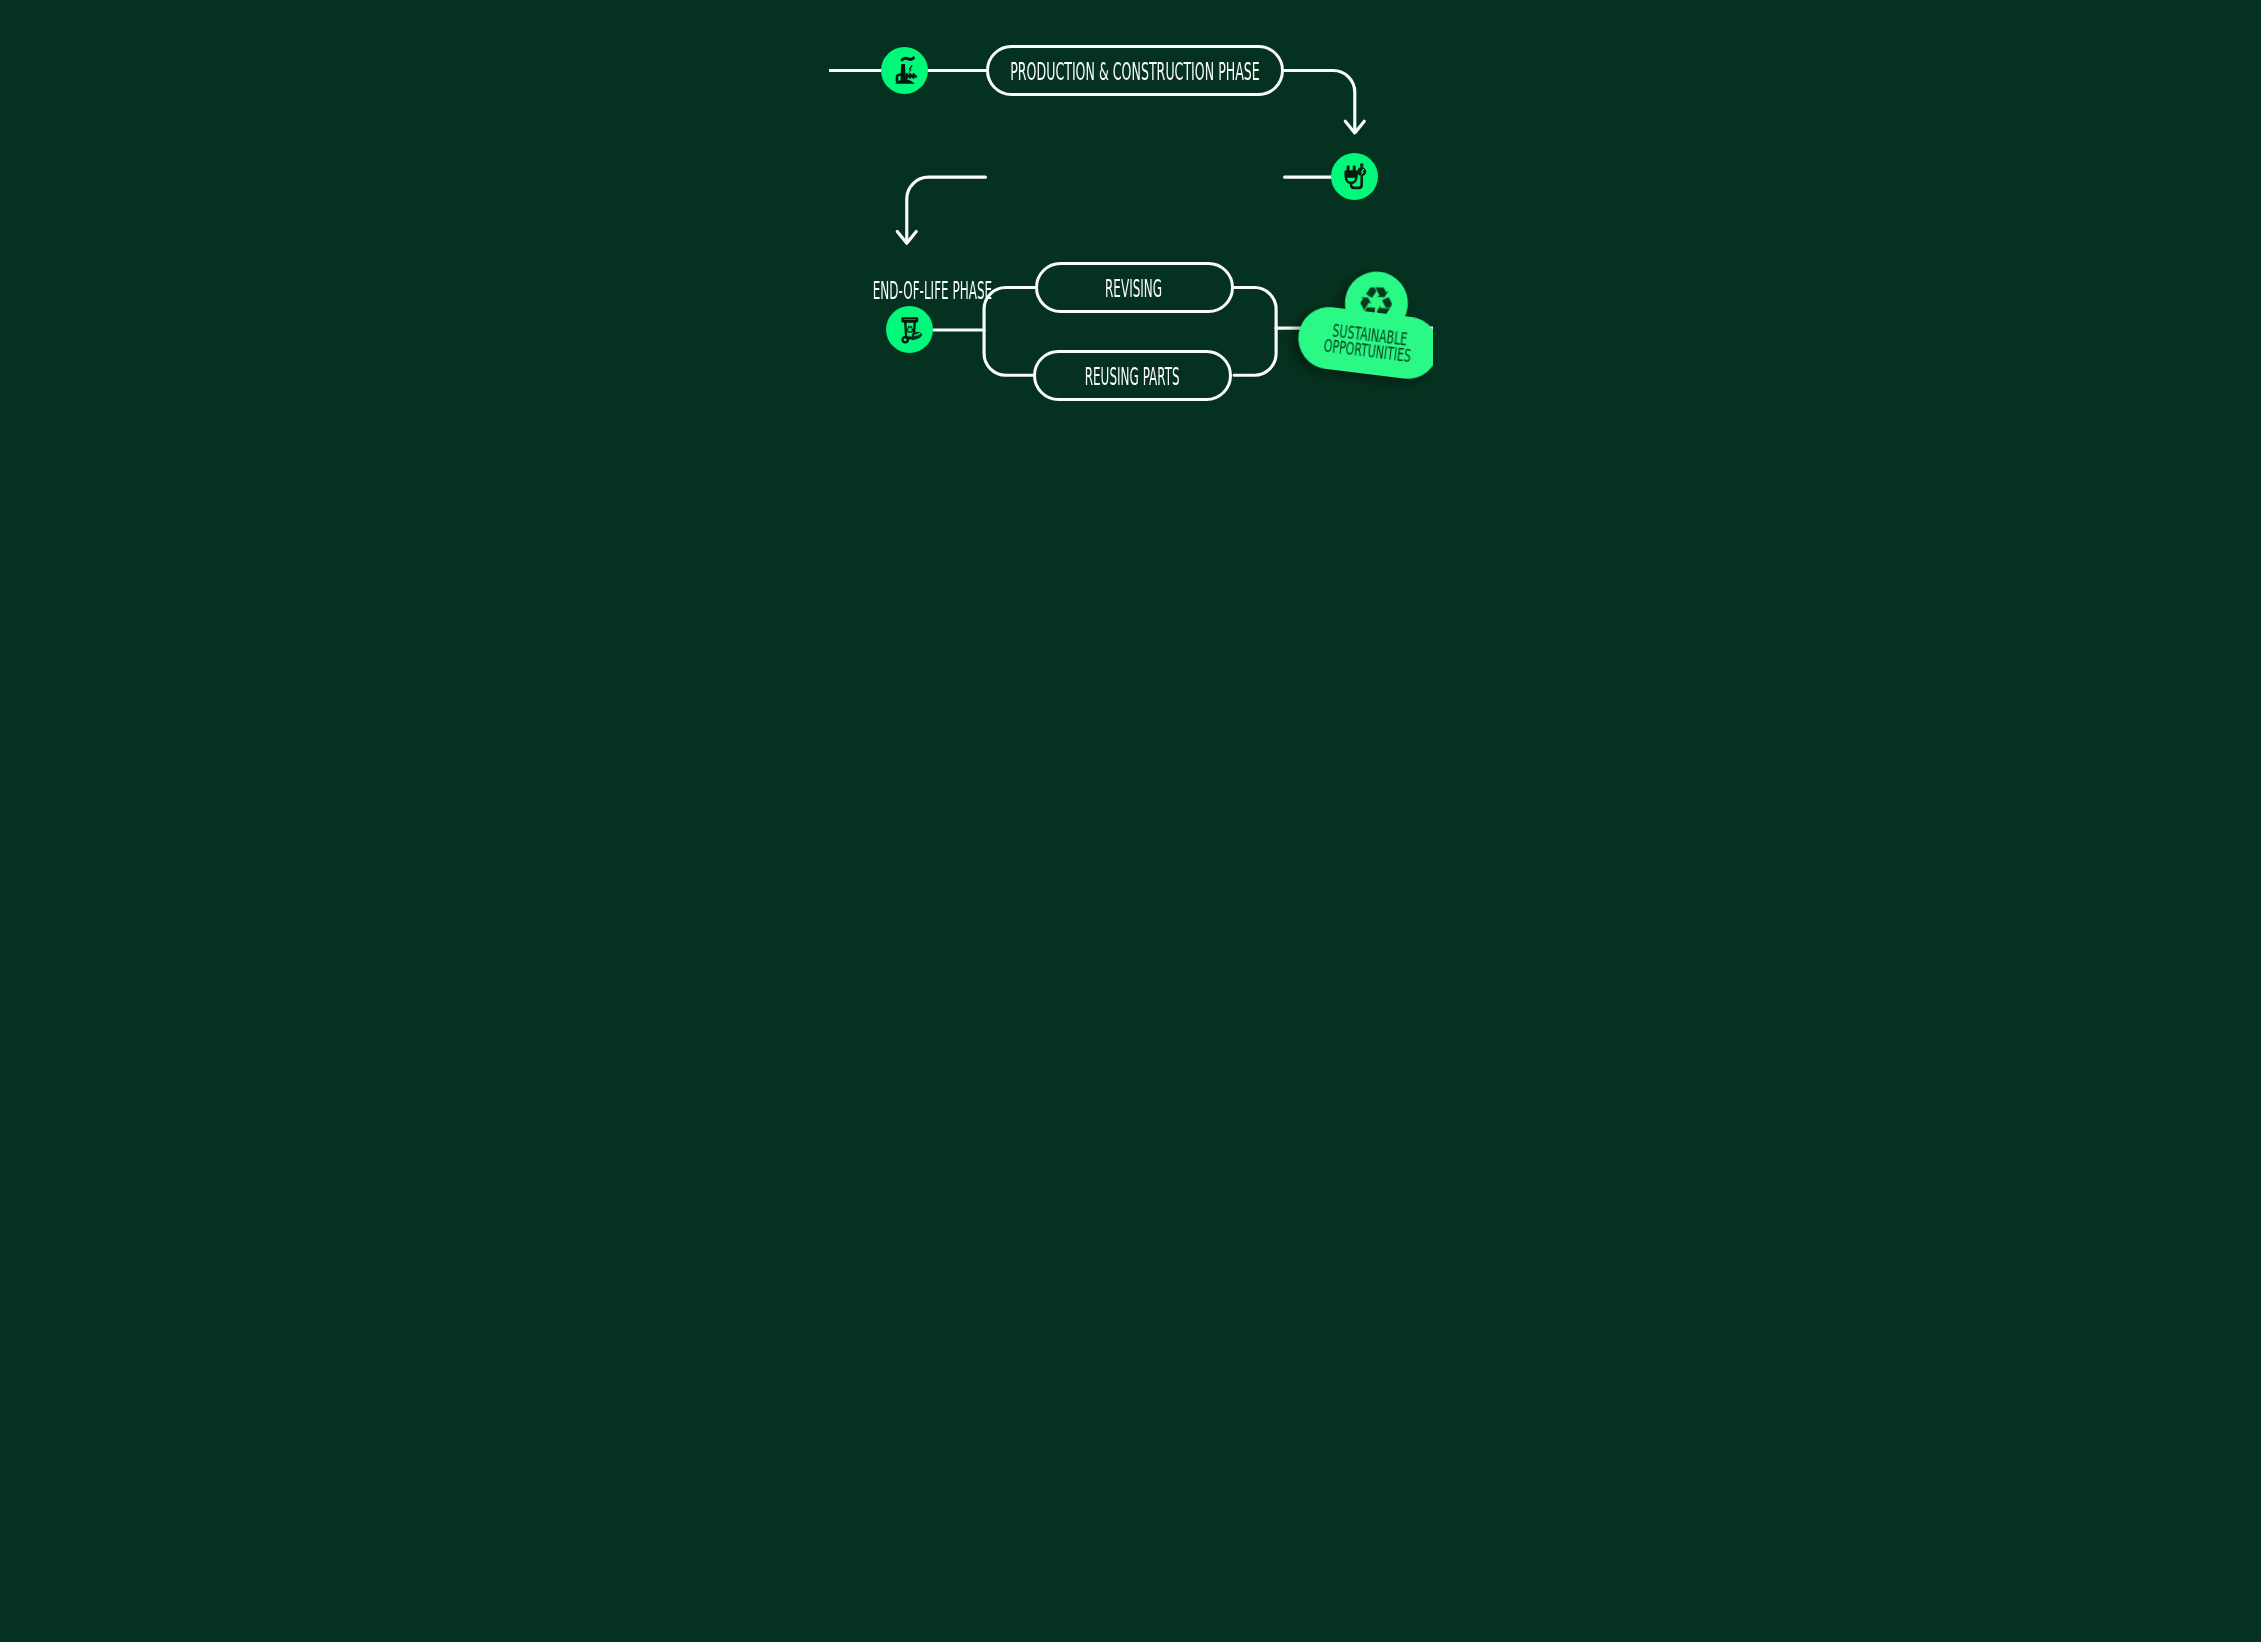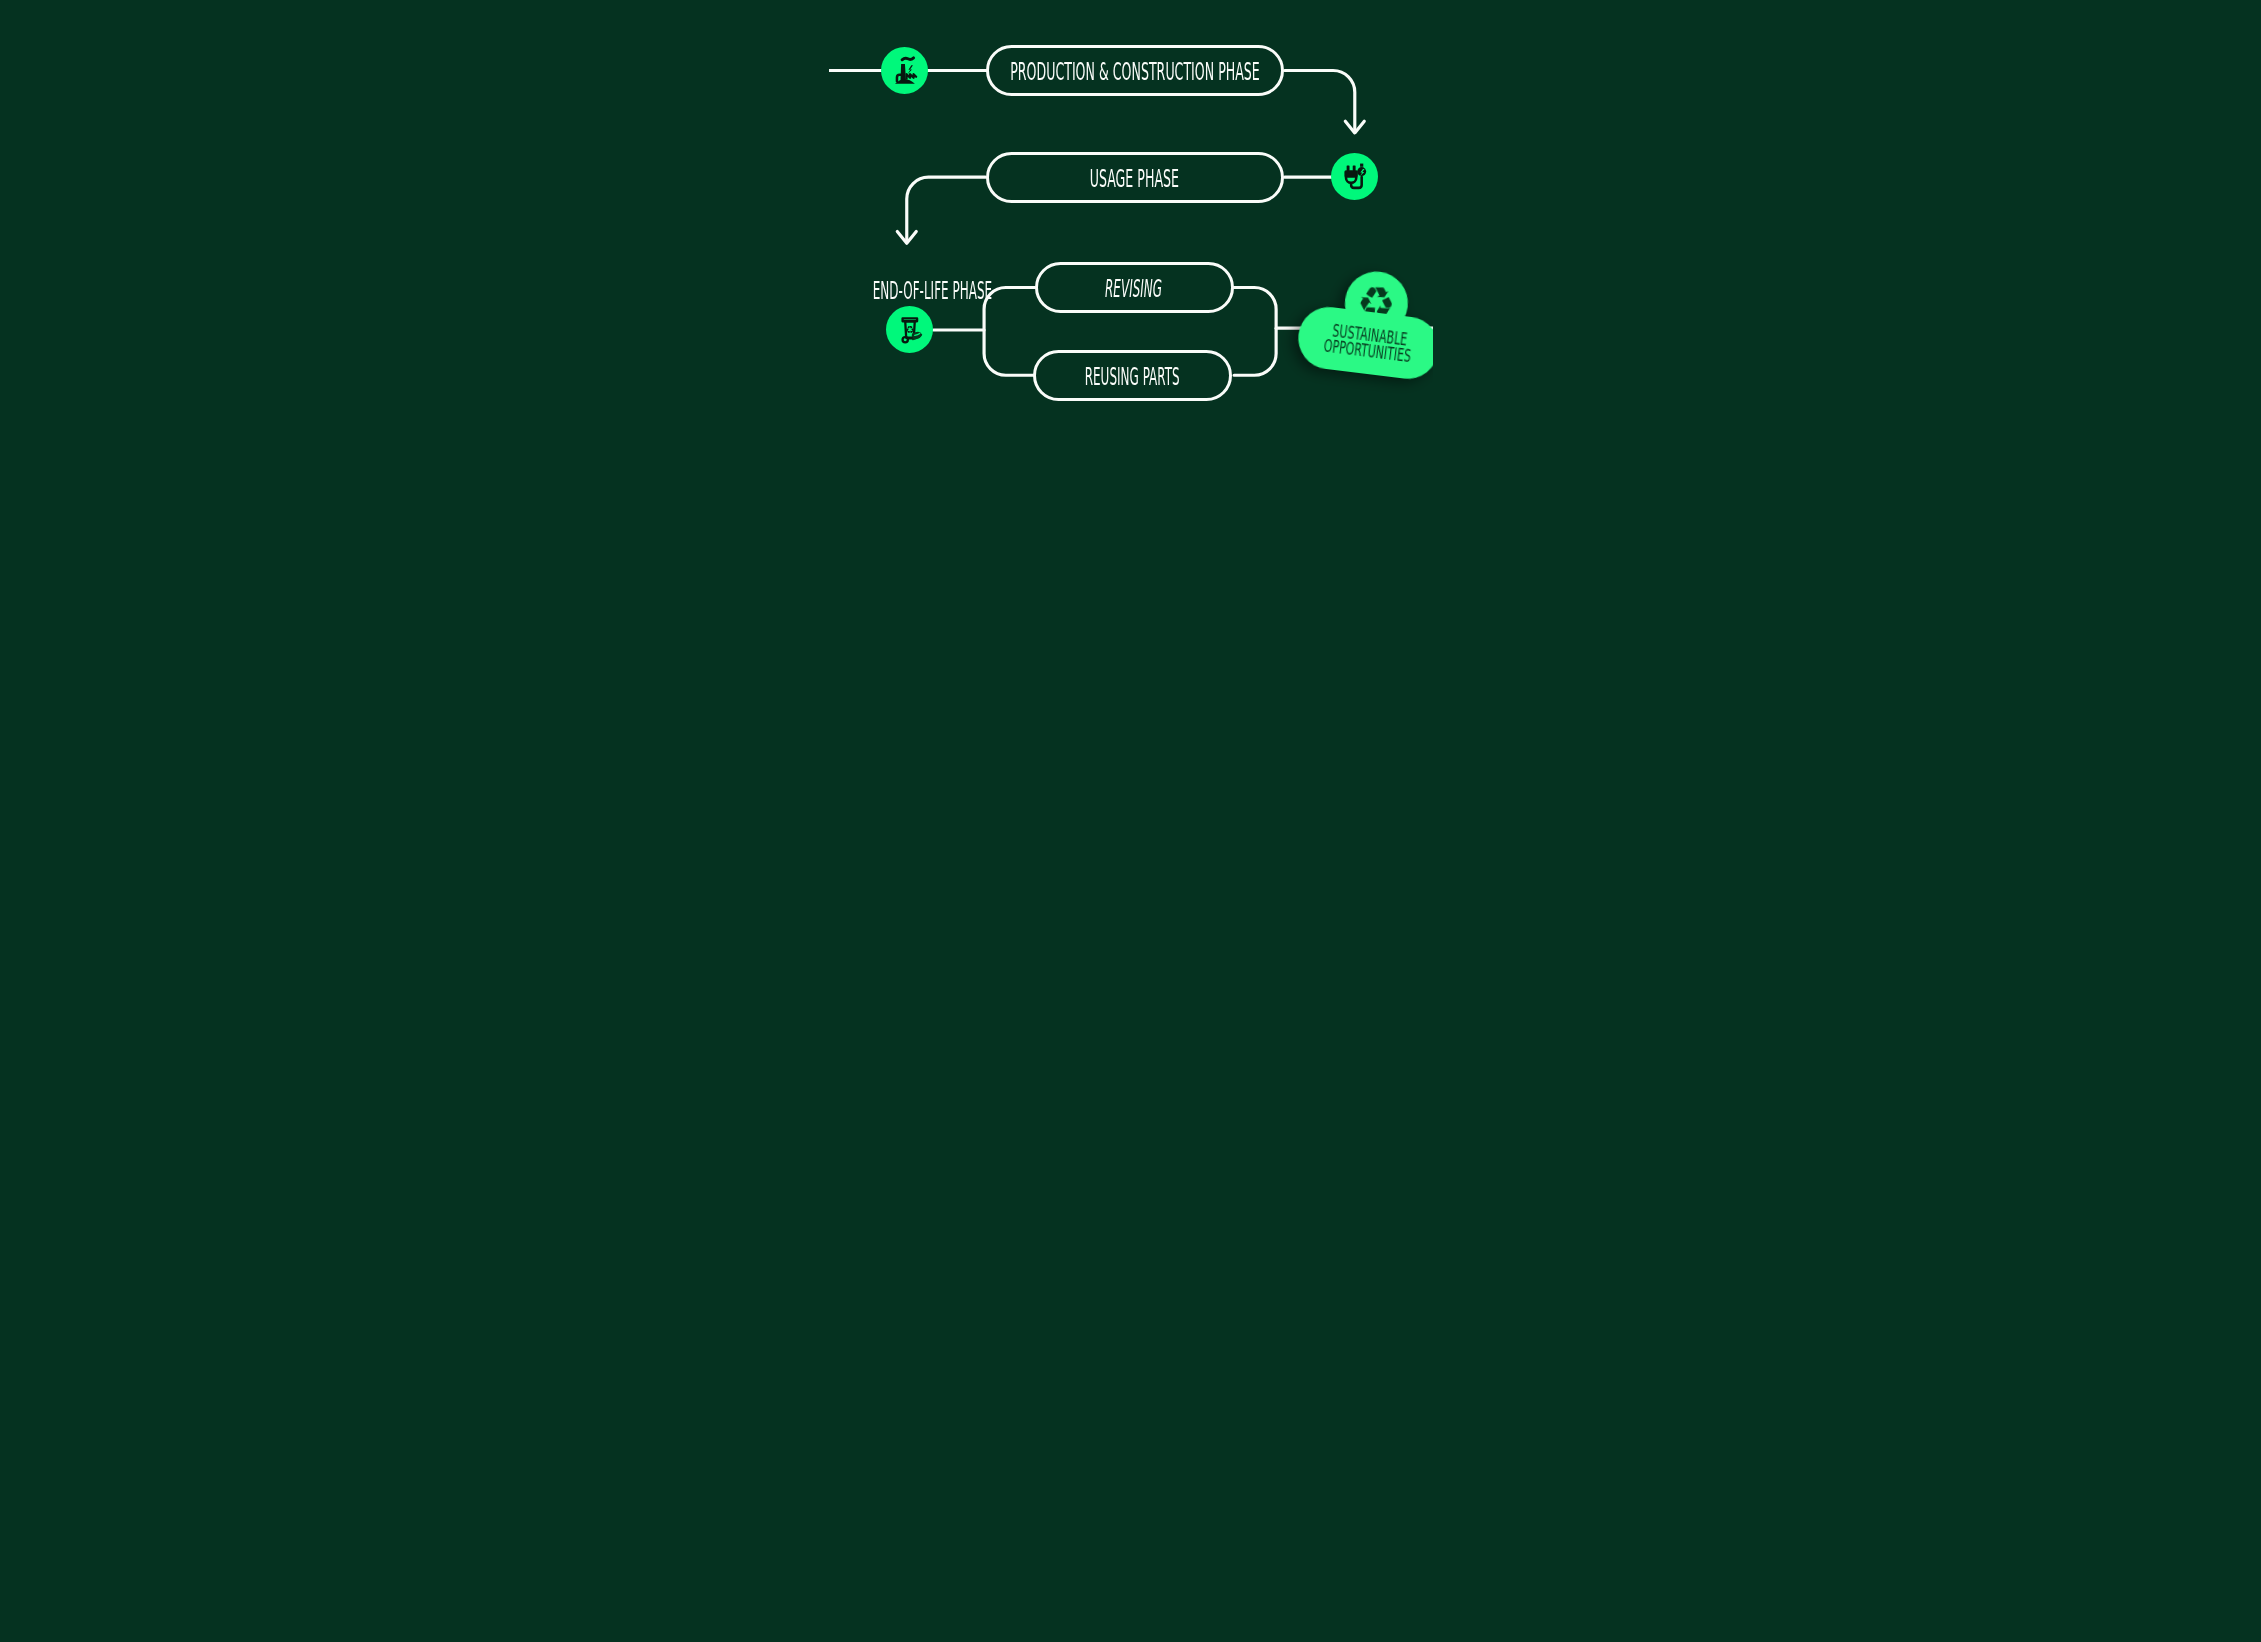--- a/index.html
+++ b/index.html
@@ -84,23 +84,20 @@
         <path d="M73 32 l-9 14 h6 l-10 15 l15 -16 h-6 l9 -13 z"></path>
         <path d="M22 90 Q52 62 84 90 Z"></path>
       </g>
     </svg>
   </div>
 
   <div class="pill" style="left:157px;top:29px;width:298px;height:51px;">
     <span class="hand label-lg">PRODUCTION &amp; CONSTRUCTION PHASE</span>
   </div>
 
-  <div class="pill" style="left:157px;top:136px;width:298px;height:51px;">
-    <span class="hand label-lg">USAGE PHASE</span>
-  </div>
 
   <div class="node-circle icon-104" style="left:502px;top:137px;">
     <svg width="32" height="32" viewBox="0 0 100 100">
       <g fill="#07180F">
         <rect x="27" y="14" width="9" height="17" rx="2"></rect>
         <rect x="46" y="14" width="9" height="17" rx="2"></rect>
         <rect x="20" y="29" width="42" height="23" rx="5"></rect>
         <rect x="69" y="8" width="10" height="10"></rect>
         <circle cx="74" cy="33" r="14"></circle>
       </g>
@@ -124,21 +121,21 @@
         <circle cx="37" cy="81" r="8" stroke-width="7"></circle>
         <path d="M46 77 h16" stroke-width="7"></path>
       </g>
       <text x="51" y="62" font-size="30" text-anchor="middle" fill="#07180F" font-family="DejaVu Sans, sans-serif">♻</text>
       <path d="M58 62 q24 -11 30 3 q-6 17 -24 12 q-10 -3 -6 -15 z" fill="#06391E"></path>
       <path d="M60 80 q16 -3 26 -14" stroke="#06391E" stroke-width="5" fill="none" stroke-linecap="round"></path>
       <path d="M66 68 q9 -2 15 -6" stroke="#00F87B" stroke-width="4" fill="none" stroke-linecap="round"></path>
     </svg>
   </div>
 
-  <div class="pill" style="left:206px;top:246px;width:199px;height:51px;font-style:italic;">
+  <div class="pill" style="left:206px;top:246px;width:199px;height:51px;">
     <span class="hand label-md">REVISING</span>
   </div>
 
   <div class="pill" style="left:204px;top:334px;width:199px;height:51px;">
     <span class="hand label-md">REUSING PARTS</span>
   </div>
 
   <div class="blob-group">
     <div class="blob-circle">
       <span class="recycle-glyph">♻</span>

